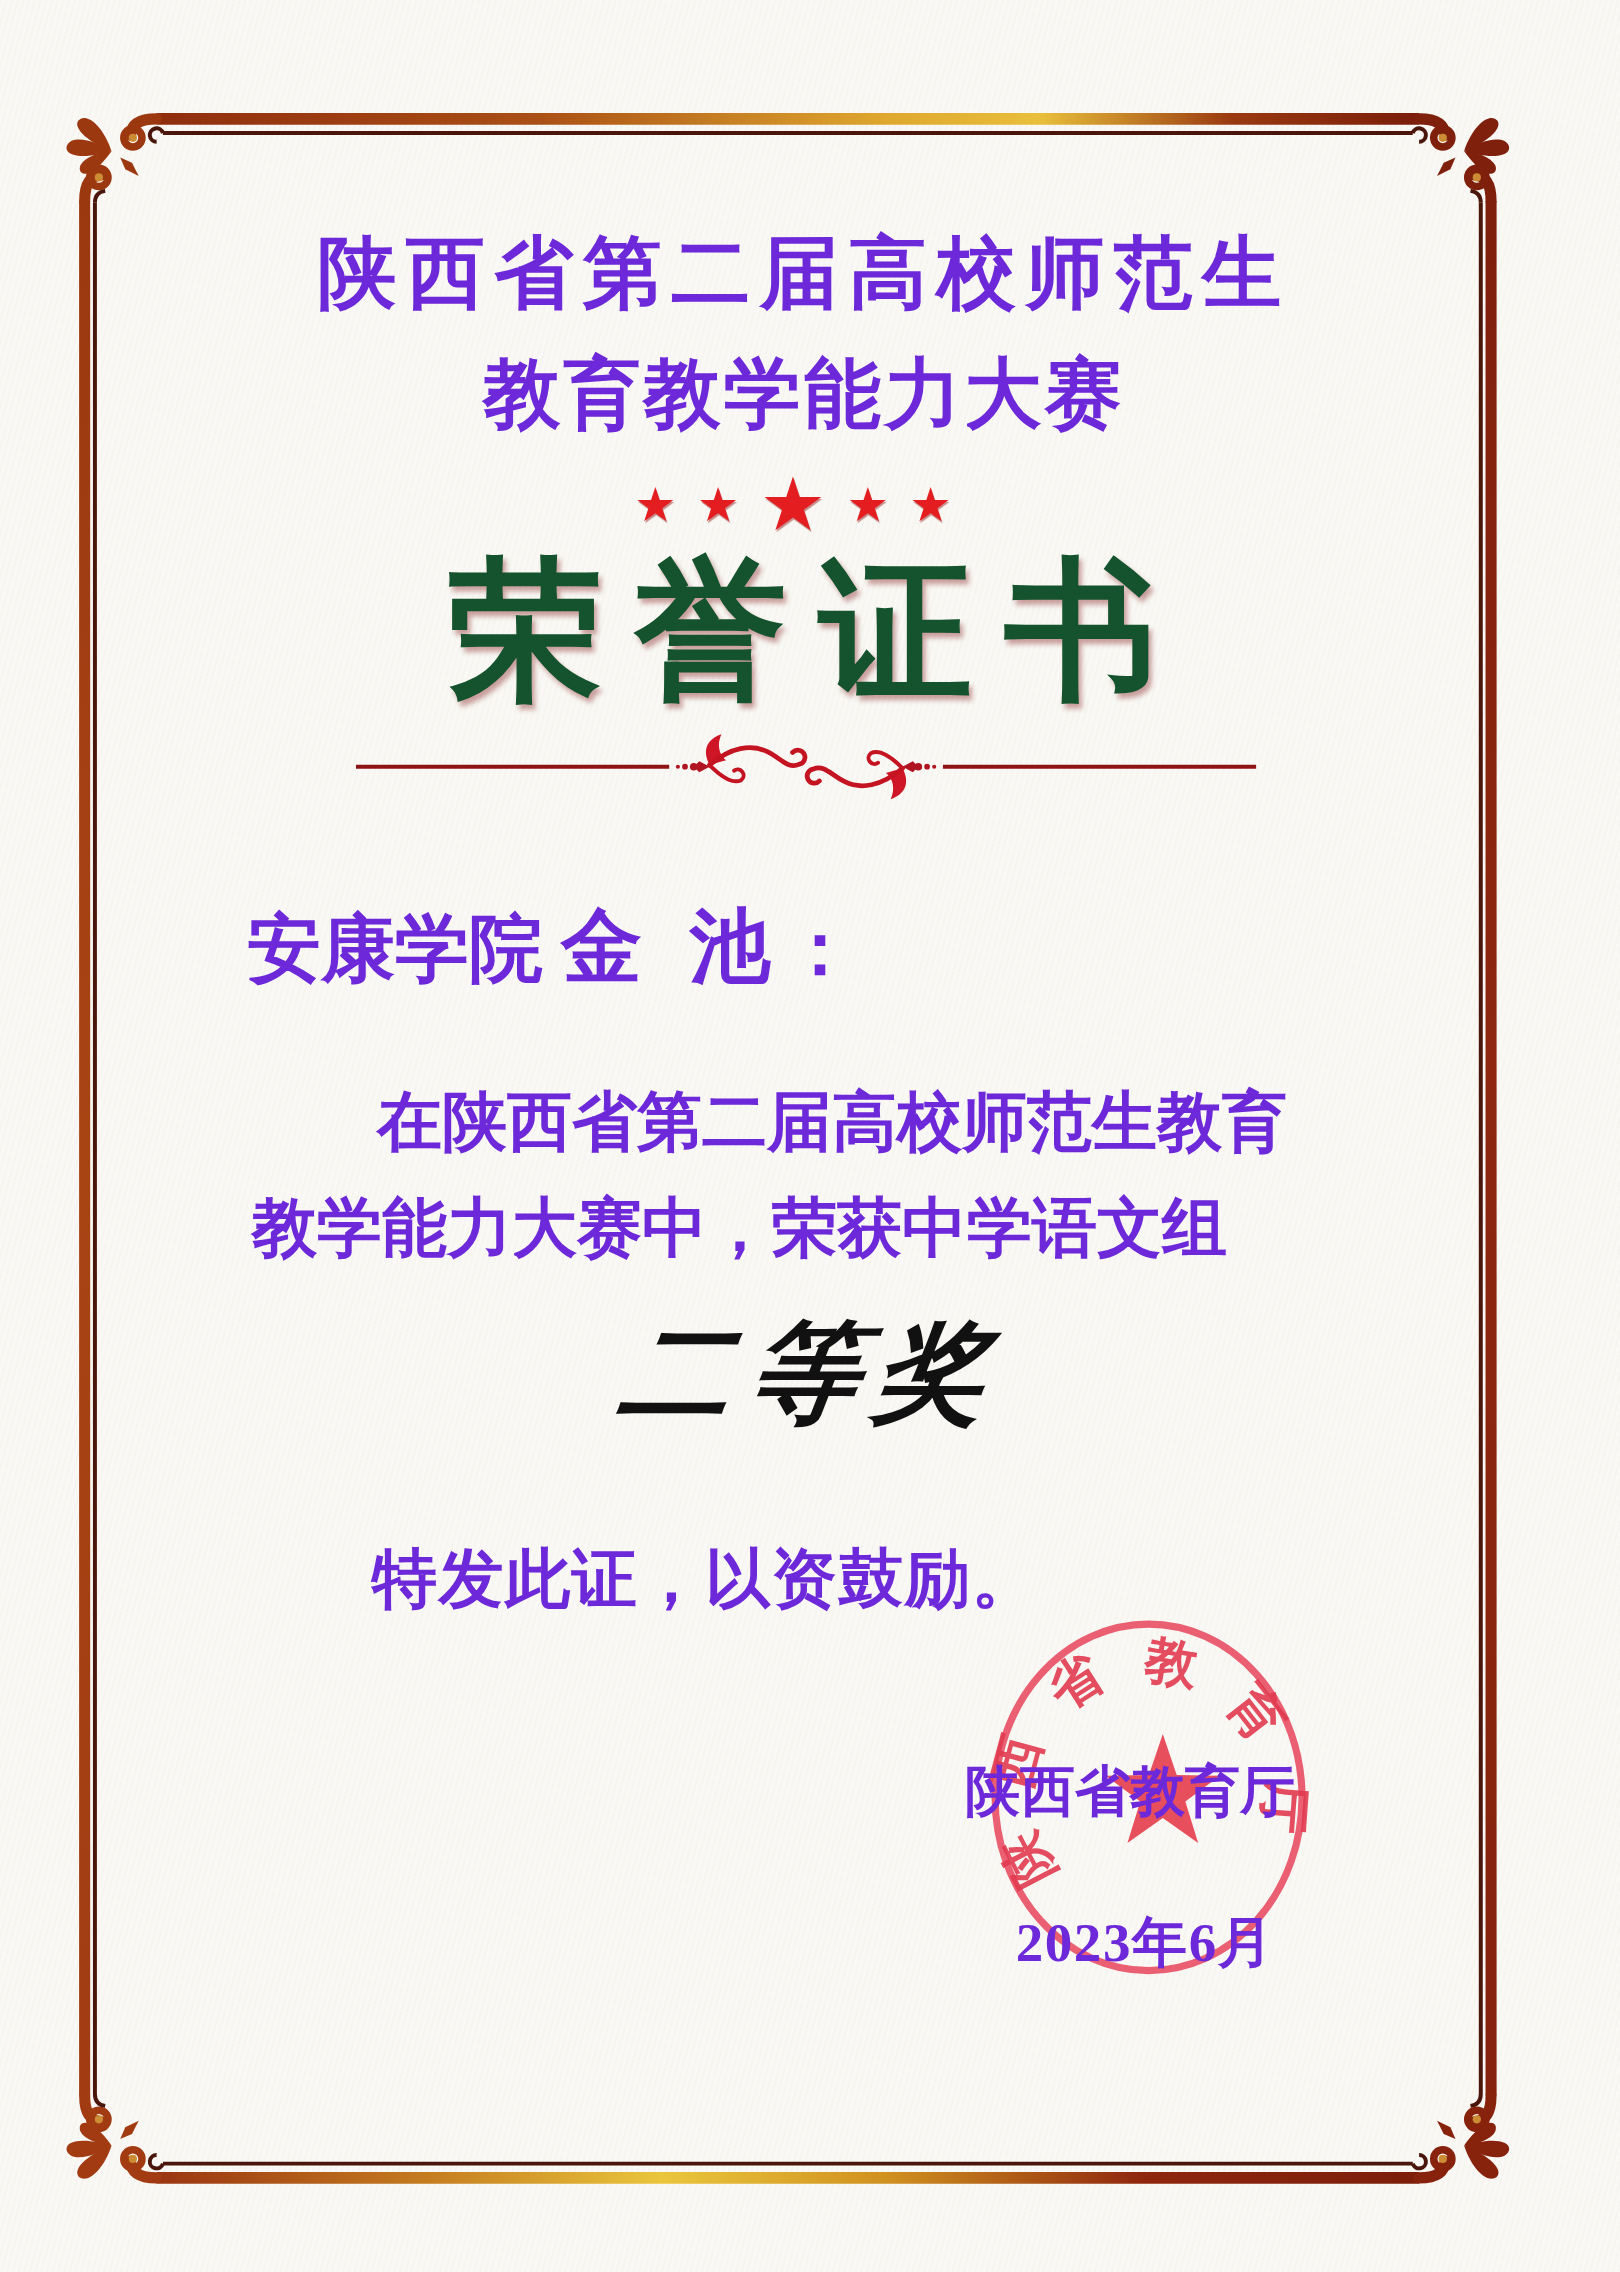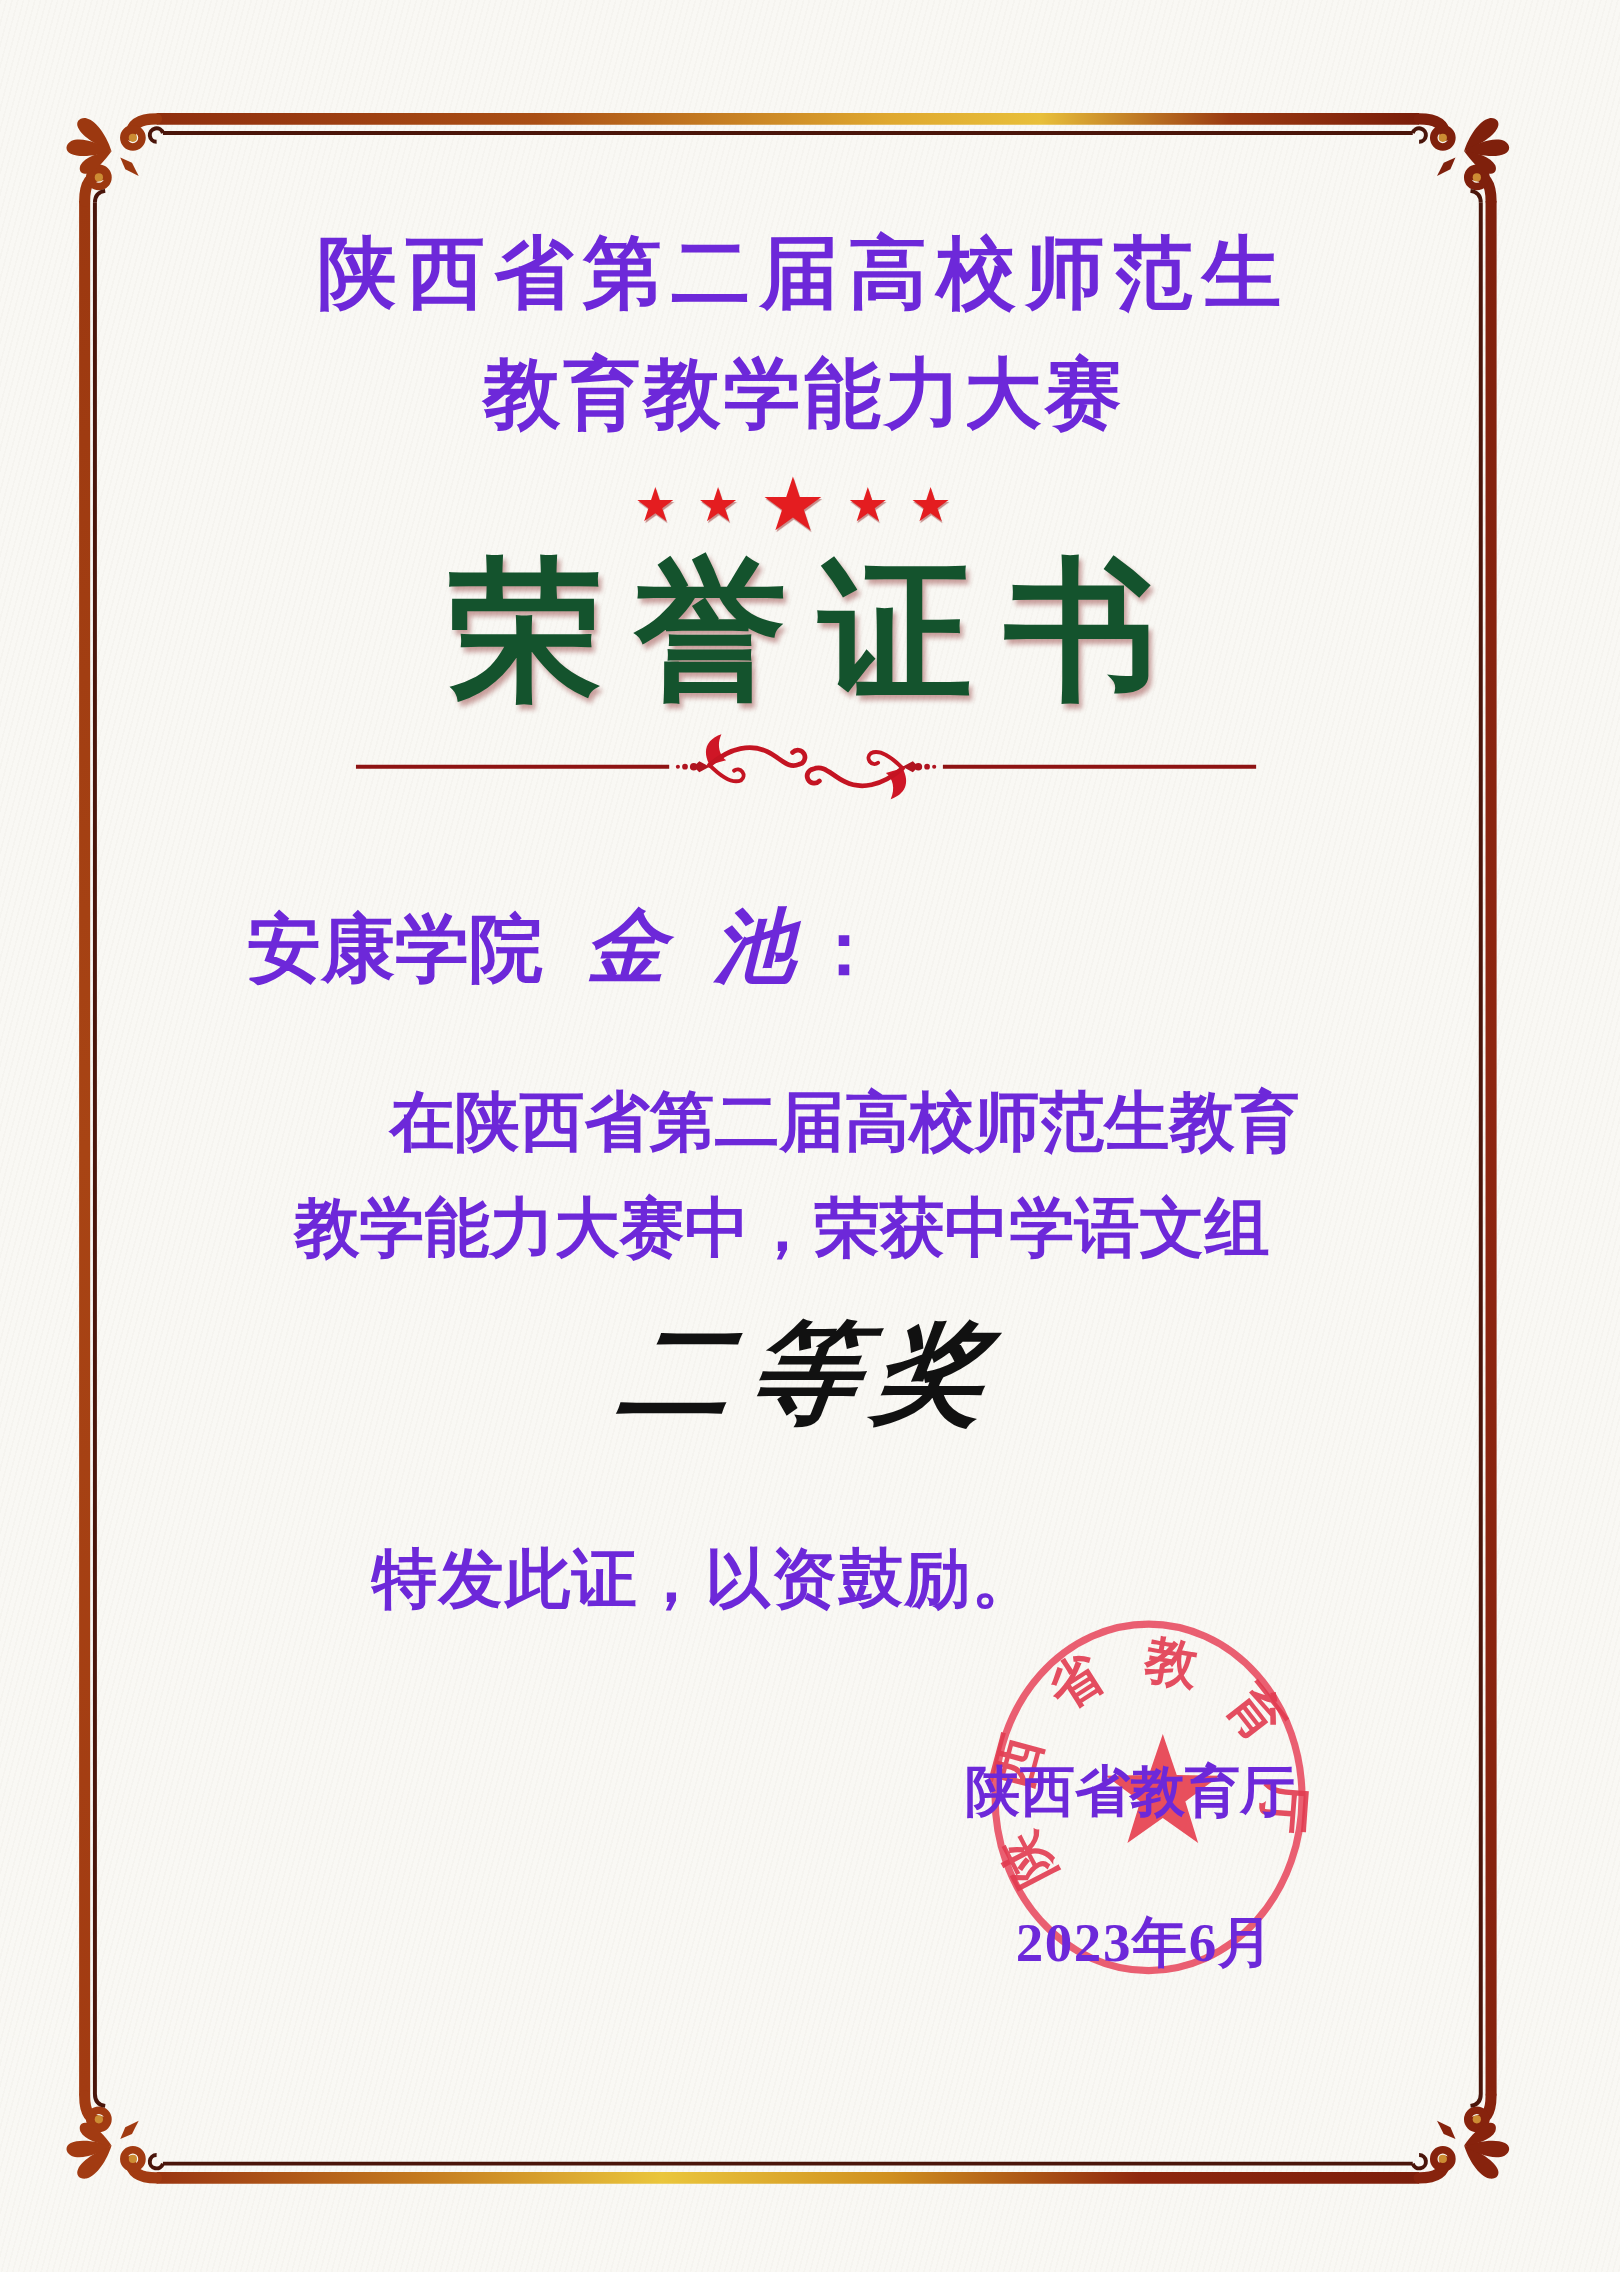--- a/index.html
+++ b/index.html
@@ -24,23 +24,23 @@
   .txt{position:absolute;z-index:3;color:#6d28d9;font-weight:bold;line-height:1;white-space:nowrap;}
   .centered{transform:translateX(-50%);}
   .title1{left:804px;top:234px;font-size:79px;letter-spacing:9.5px;}
   .title2{left:804px;top:356px;font-size:77px;letter-spacing:3.2px;}
   .stars{left:793px;top:468px;display:flex;align-items:center;gap:20.6px;color:#e41d20;z-index:3;position:absolute;transform:translateX(-50%);}
   .stars span{font-size:47px;line-height:1;text-shadow:0.8px 1.6px 0.8px rgba(140,10,10,.45);}
   .stars span.big{font-size:74px;}
   .heading{left:819px;top:555px;font-size:153px;letter-spacing:32px;color:#14532d;
     text-shadow:3.2px 4.7px 5.5px rgba(120,14,14,.38);}
   .recipient{left:247px;top:907px;font-size:74px;}
-  .recipient .name{font-size:81px;font-style:italic;margin-left:42px;word-spacing:24px;letter-spacing:1.6px;}
+  .recipient .name{font-size:81px;margin-left:18px;word-spacing:24px;letter-spacing:1.6px;}
   .recipient .colon{margin-left:11px;}
-  .bodytext{left:252px;top:1069px;font-size:65px;line-height:106px;width:1060px;white-space:normal;text-align:center;}
+  .bodytext{left:252px;top:1069px;font-size:65px;line-height:106px;width:1060px;white-space:normal;}
   .bodytext .l1{text-indent:125px;}
   .award{left:812px;top:1318px;font-size:111px;letter-spacing:16px;font-style:italic;
     transform:translateX(-50%) skewX(-8deg);color:#111;}
   .closing{left:372px;top:1547px;font-size:65px;letter-spacing:1.6px;}
   .issuer{left:1130px;top:1764px;font-size:55px;}
   .date{left:1145px;top:1915px;font-size:55px;letter-spacing:1.6px;}
   .seal-text{font-family:"Liberation Serif","DejaVu Serif",serif;font-weight:bold;}
 </style>
 </head>
 <body>

